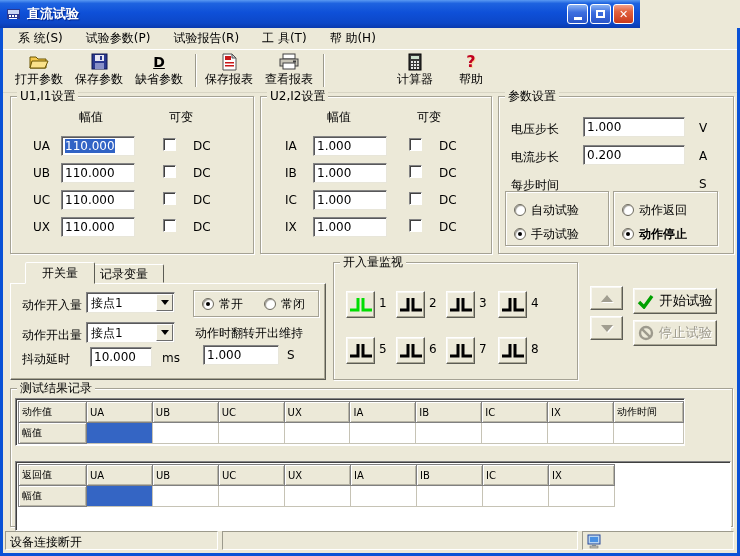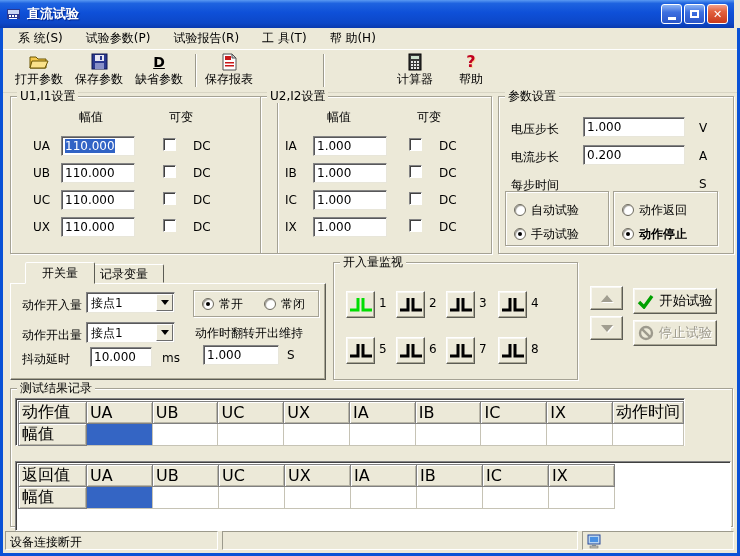--- a/index.html
+++ b/index.html
@@ -3,21 +3,21 @@
 <meta charset="utf-8">
 <style>
   * { margin:0; padding:0; box-sizing:border-box; }
   html,body { width:740px; height:556px; }
   body { font-family:"DejaVu Sans","Liberation Sans",sans-serif; font-size:12px; color:#000; }
   .app { position:relative; width:740px; height:556px; background:#ECE9D8; overflow:hidden; }
   .abs { position:absolute; }
 
   
   .border-blue { background:#0A52D6; }
-  .titlebar { left:0; top:0; width:734px; height:28px;
+  .titlebar { left:0; top:0; width:640px; height:28px;
     background:linear-gradient(180deg,#5A9AF2 0%,#1E63E0 12%,#0E50D8 45%,#0C47C8 82%,#0A3AAE 100%);
     display:flex; align-items:center; padding:0 6px; }
   .title-text { color:#fff; font-weight:bold; font-size:13px; margin-left:5px; text-shadow:1px 1px 1px #00228B; flex:1; }
   .winbtns { display:flex; gap:2px; }
   .wb { width:21px; height:20px; border:1px solid #fff; border-radius:3px; display:flex; align-items:center; justify-content:center;
         color:#fff; font-size:11px; font-weight:bold; }
   .wb.bluebtn { background:linear-gradient(180deg,#8DB4F2,#3D6FE0 40%,#2A55C8); }
   .wb.close { background:linear-gradient(180deg,#F2A08C,#E2633F 35%,#C9391B); }
   .wb .minbar { width:8px; height:3px; background:#fff; margin-top:8px; }
   .wb .maxsq { width:9px; height:8px; border:2px solid #fff; }
@@ -61,21 +61,21 @@
 
   
   .contact { position:absolute; width:29px; height:27px; padding:0; }
   .contact svg polyline { stroke:#000; stroke-width:3; fill:none; }
   .contact.active svg polyline { stroke:#00DD00; }
   .cnum { position:absolute; width:12px; }
 
   
   .tpanel { position:absolute; background:#fff; border:1px solid; border-color:#848484 #fff #fff #848484; box-shadow:inset 1px 1px 0 #404040; }
   .grid { position:absolute; left:2px; top:2px; border-collapse:collapse; table-layout:fixed; }
-  .grid td { height:21px; font-size:16px; padding:0 3px; overflow:hidden; white-space:nowrap; }
+  .grid td { height:21px; font-size:10px; padding:0 3px; overflow:hidden; white-space:nowrap; }
   .grid td.hcell { background:#ECE9D8; border:1px solid #808080; box-shadow:inset 1px 1px 0 #fff, inset -1px -1px 0 #b8b5a6; }
   .grid td.dcell { background:#fff; border:1px solid #C6C3B5; }
   .grid td.selcell { background:#3465C4; }
 
   .statusbar { left:3px; top:529px; width:734px; height:24px; }
   .scell { position:absolute; top:2px; height:19px; border:1px solid; border-color:#9C9A8C #fff #fff #9C9A8C; padding:2px 4px; }
 
   .uplabel { position:absolute; white-space:nowrap; }
   .tri { width:0; height:0; border-left:6px solid transparent; border-right:6px solid transparent; filter:drop-shadow(1px 1px 0 #fff); }
   .tri.up { border-bottom:7px solid #A19E90; }
@@ -147,20 +147,31 @@
       <span class="ticon">
         <svg width="15" height="18">
             <path d="M1 1 h9 l4 4 v12 H1 z" fill="#fff" stroke="#505050"></path>
             <path d="M10 1 l4 4 h-4 z" fill="#D0D0D0" stroke="#505050"></path>
             <rect x="3" y="3" width="6" height="4" fill="#C81818"></rect>
             <rect x="3" y="9" width="9" height="1.5" fill="#C81818"></rect>
             <rect x="3" y="12" width="9" height="1.5" fill="#C81818"></rect>
           </svg>
       </span>
       <span class="tlabel">保存报表</span>
+    </div>
+    <div class="tbtn" style="left:256px;width:60px;">
+      <span class="ticon">
+        <svg width="20" height="17">
+            <rect x="4" y="1" width="12" height="5" fill="#fff" stroke="#404040"></rect>
+            <rect x="1" y="6" width="18" height="7" fill="#C8C5B8" stroke="#404040"></rect>
+            <rect x="4" y="10" width="12" height="6" fill="#fff" stroke="#404040"></rect>
+            <rect x="14" y="7.5" width="3" height="2" fill="#404040"></rect>
+          </svg>
+      </span>
+      <span class="tlabel">查看报表</span>
     </div>
     <span class="tsep" style="left:320px;"></span>
     <div class="tbtn" style="left:384px;width:56px;">
       <span class="ticon">
         <svg width="14" height="18">
             <rect x="1" y="1" width="12" height="16" fill="#3A3A3A" stroke="#000"></rect>
             <rect x="3" y="3" width="8" height="3" fill="#CFE3CF"></rect>
             <g fill="#E8E8E8">
               <rect x="3" y="8" width="2" height="2"></rect>
               <rect x="6" y="8" width="2" height="2"></rect>
@@ -175,21 +186,21 @@
           </svg>
       </span>
       <span class="tlabel">计算器</span>
     </div>
     <div class="tbtn" style="left:444px;width:48px;">
       <span class="ticon glyph-q">?</span>
       <span class="tlabel">帮助</span>
     </div>
   </div>
 
-  <div class="abs groupbox" style="left:10px;top:96px;width:268px;height:158px;padding-left:19px;">
+  <div class="abs groupbox" style="left:10px;top:96px;width:244px;height:158px;padding-left:19px;">
     <span class="gtitle">U1,I1设置</span>
     <span class="uplabel" style="left:68px;top:12px;">幅值</span>
     <span class="uplabel" style="left:158px;top:12px;">可变</span>
 
     <span class="uplabel" style="left:22px;top:42px;">UA</span>
     <div class="field-div" style="left:50px;top:39px;width:74px;"><span class="sel-text">110.000</span></div>
     <span class="checkbox" style="left:152px;top:41px;"></span>
     <span class="uplabel" style="left:182px;top:42px;">DC</span>
 
     <span class="uplabel" style="left:22px;top:69px;">UB</span>

